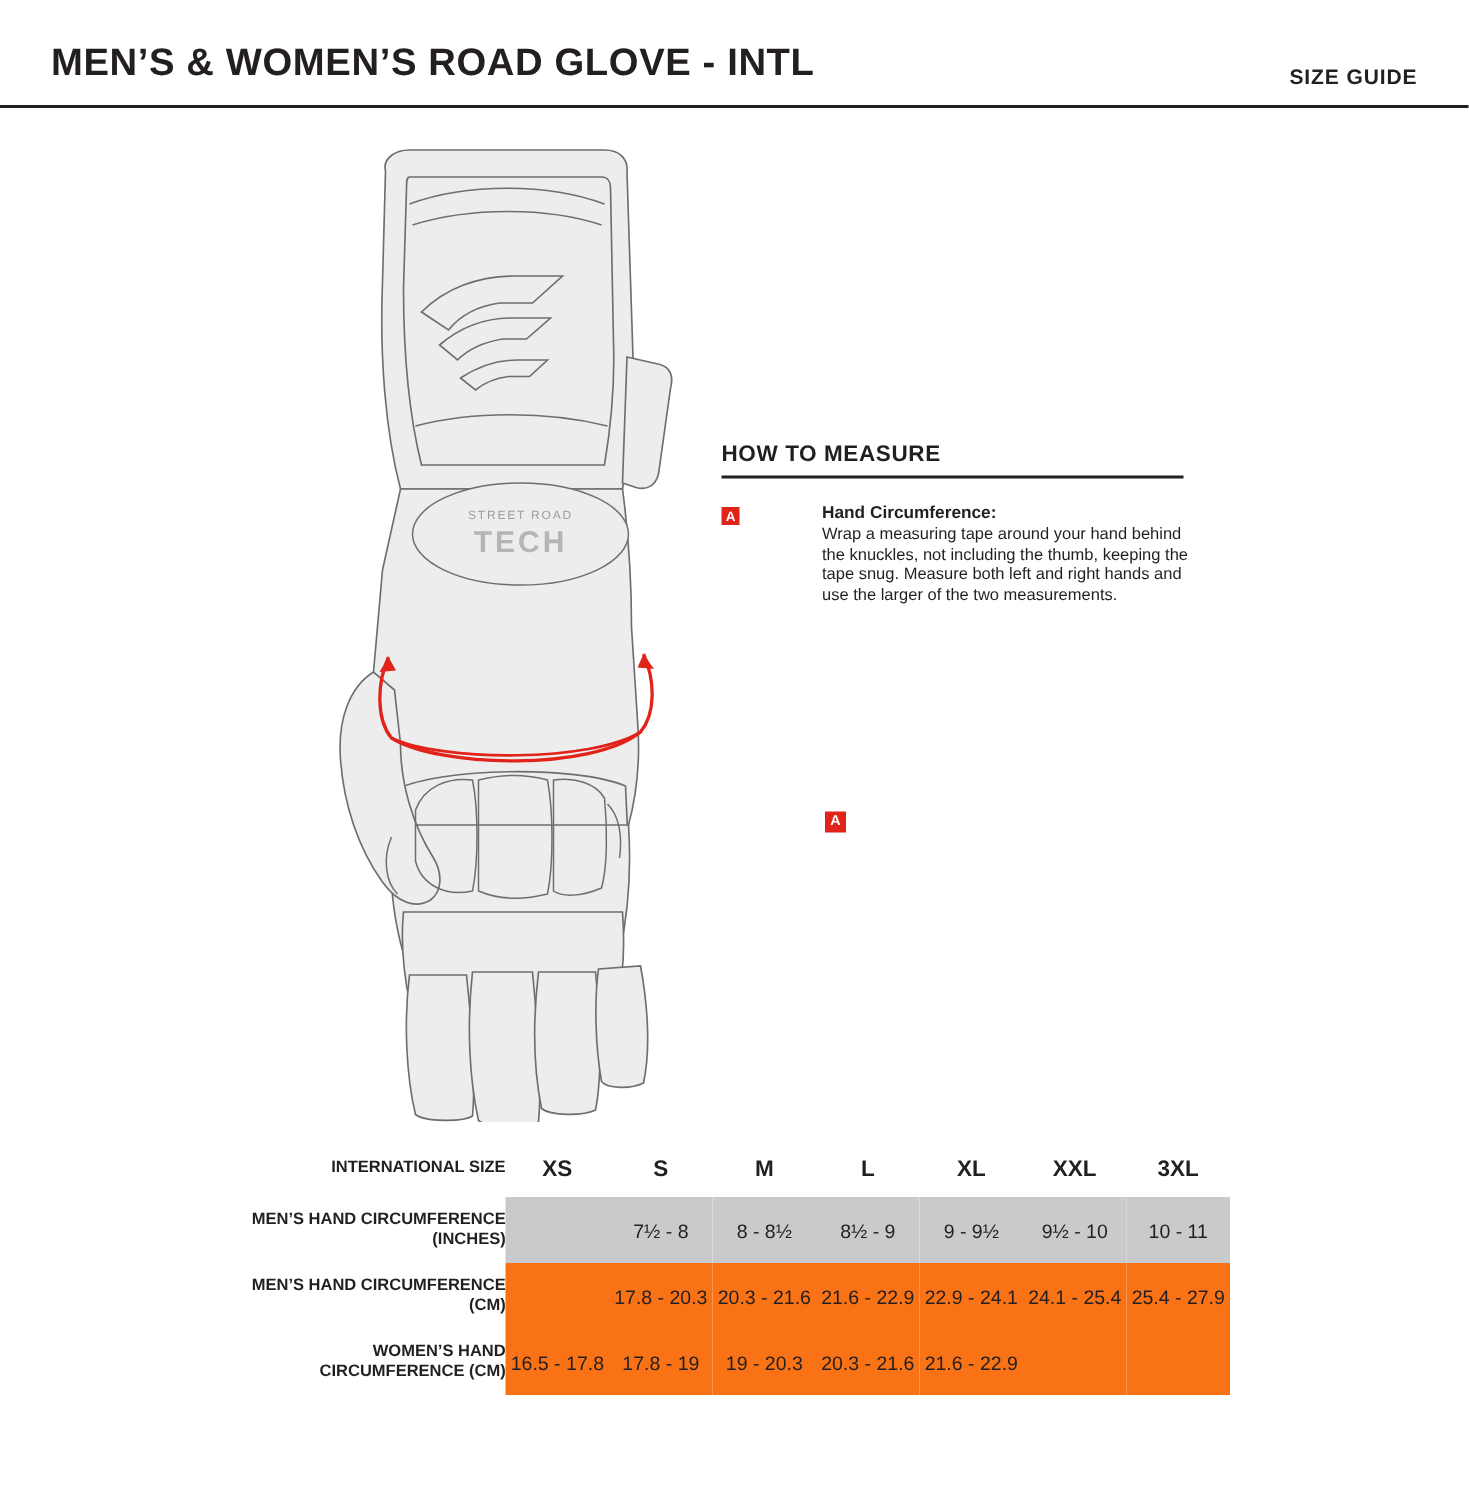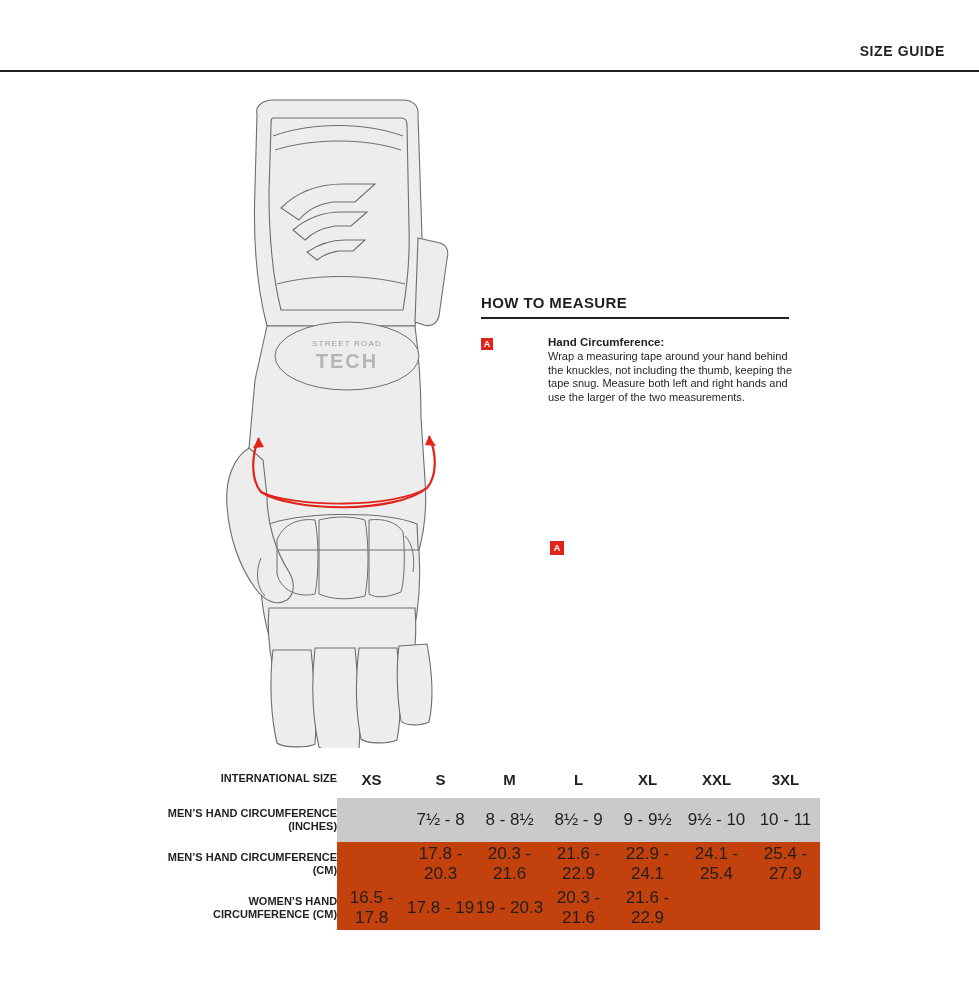--- a/index.html
+++ b/index.html
@@ -145,34 +145,35 @@
   }
   .col-head {
     font-size: 15px;
     font-weight: bold;
     text-align: center;
     color: #231f20;
     height: 38px;
     vertical-align: middle;
   }
   .cell {
-    font-size: 17px;
+    font-size: 13px;
     text-align: center;
     color: #231f20;
     height: 44px;
     vertical-align: middle;
     width: 67px;
   }
   tr.shaded .cell { background: #c9cacc; }
-  tr.plain .cell { background: #c2410c; }
+  tr.plain .cell { background: #f97316; }
 </style>
 </head>
 <body>
 
 <div class="header">
+  <div class="header-title">MEN’S &amp; WOMEN’S ROAD GLOVE - INTL</div>
   <div class="header-right">SIZE GUIDE</div>
 </div>
 
 <div class="illustration">
   <svg width="330" height="660" viewBox="0 0 330 660" xmlns="http://www.w3.org/2000/svg">
     <g fill="#ededee" stroke="#6d6e71" stroke-width="1.1">
 
       <path d="M42 26 C40 18 48 12 58 12 L188 12 C198 12 204 18 203 27 L207 150 C208 180 205 210 200 238 L52 238 C42 200 38 150 40 100 Z"></path>
 
       <path d="M58 30 L186 30 C190 30 192 33 192 37 L194 140 C195 170 192 198 188 222 L66 222 C58 190 54 150 54 104 L56 38 C56 33 56 30 58 30 Z"></path>

